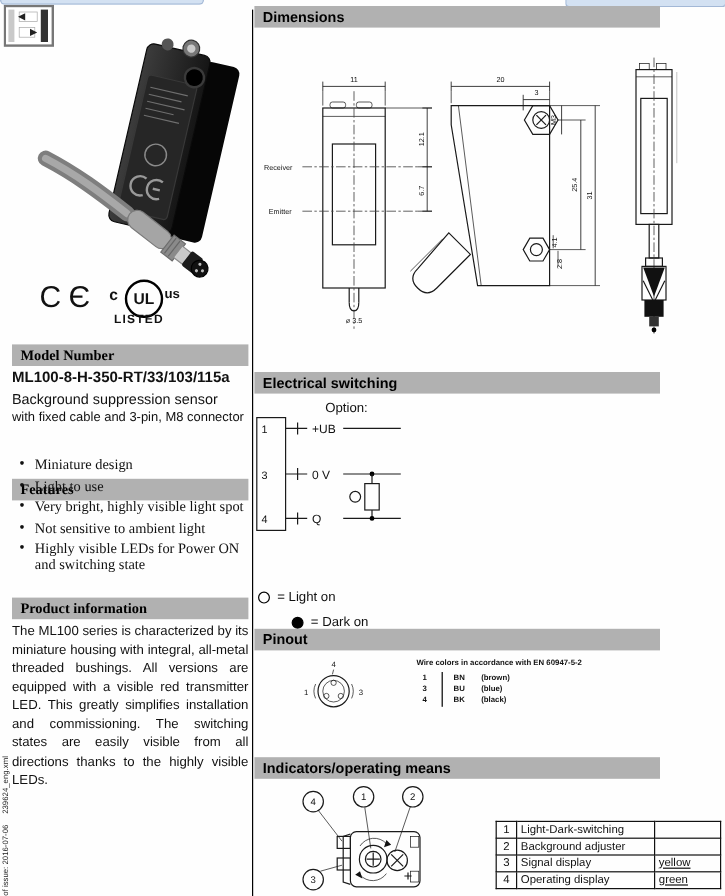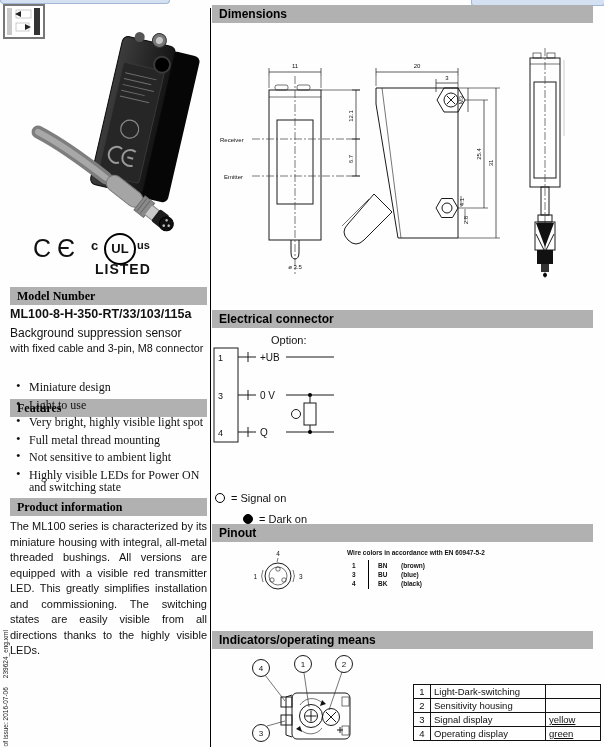--- a/index.html
+++ b/index.html
@@ -2,39 +2,39 @@
 <html><head>
 <meta charset="utf-8">
 <style>
   html,body{margin:0;padding:0;}
   body{width:604px;height:747px;position:relative;overflow:hidden;background:#fefefe;
        font-family:"Liberation Sans",sans-serif;color:#111;}
   .abs{position:absolute;}
   .bar{position:absolute;height:18px;background:#b1b1b1;font-weight:bold;font-size:12px;
        line-height:18px;padding-left:7px;box-sizing:border-box;color:#000;}
   .bar-l{left:10px;width:197px;font-family:Liberation Serif, serif;}
-  .bar-r{left:212px;width:381px;}
+  .bar-r{left:212px;width:338px;}
   .divider{position:absolute;left:210px;top:8px;width:1px;height:739px;background:#000;}
   .artifact{position:absolute;background:#d3e1f2;border:1px solid #a3b8d6;border-top:none;}
   .model-num{left:10px;top:307px;font-size:12.5px;font-weight:bold;}
   .model-type{left:10px;top:326px;font-size:12px;}
   .model-variant{left:10px;top:342px;font-size:10.8px;}
   .features-list{left:10px;top:381px;width:197px;}
   .feat{position:relative;padding-left:19px;margin-bottom:5px;font-size:12px;line-height:12.5px;font-family:Liberation Serif, serif;}
   .feat::before{content:"•";position:absolute;left:6px;top:-1px;font-size:13px;}
   .prod-text{left:10px;top:519px;width:197px;font-size:11px;line-height:15.5px;text-align:justify;}
   .vert-text{position:absolute;left:2px;top:762px;transform:rotate(-90deg);transform-origin:0 0;
              font-size:6.5px;white-space:nowrap;color:#222;}
   .ce-mark{left:33px;top:234px;font-size:25px;letter-spacing:6px;font-weight:400;}
   .ul-wrap{left:88px;top:229px;width:66px;height:48px;}
   .ul-circle{position:absolute;left:16px;top:4px;width:28px;height:28px;border:2.5px solid #000;
              border-radius:50%;text-align:center;font-weight:bold;font-size:13px;line-height:28px;}
   .ul-c{position:absolute;left:3px;top:9px;font-weight:bold;font-size:13px;}
   .ul-us{position:absolute;left:49px;top:10px;font-weight:bold;font-size:11px;}
-  .ul-listed{position:absolute;left:7px;top:32px;font-weight:bold;font-size:14px;letter-spacing:1px;}
+  .ul-listed{position:absolute;left:7px;top:32px;font-weight:bold;font-size:10px;letter-spacing:1px;}
   .option-label{left:240px;top:334px;font-size:11px;margin-left:31px;}
   .legend-row{position:absolute;left:215px;display:flex;align-items:center;font-size:11px;gap:6px;}
   .sym-circle{display:inline-block;width:8px;height:8px;border:1.3px solid #000;border-radius:50%;}
   .sym-filled{background:#000;}
   .pin-note{left:347px;top:549px;font-size:6.5px;font-weight:bold;width:170px;}
   .wire-row{position:absolute;font-size:6.5px;font-weight:bold;line-height:9px;}
   .wire-div{position:absolute;left:368px;top:560px;width:1px;height:29px;background:#000;}
   .ind-table{position:absolute;left:413px;top:684px;border-collapse:collapse;table-layout:fixed;}
   .ind-table td{border:1px solid #111;font-size:9.5px;height:13px;padding:0 3px;line-height:12px;}
   .ind-table td.num{width:12px;text-align:center;padding:0 2px;}
@@ -121,21 +121,20 @@
 <div class="bar bar-l" style="top:287px;">Model Number</div>
 <div class="abs model-num">ML100-8-H-350-RT/33/103/115a</div>
 <div class="abs model-type">Background suppression sensor</div>
 <div class="abs model-variant">with fixed cable and 3-pin, M8 connector</div>
 
 <div class="bar bar-l" style="top:361px;margin-top:38px;">Features</div>
 <div class="abs features-list">
   <div class="feat">Miniature design</div>
   <div class="feat">Light to use</div>
   <div class="feat">Very bright, highly visible light spot</div>
-  <div class="feat">Full metal thread mounting</div>
   <div class="feat">Not sensitive to ambient light</div>
   <div class="feat">Highly visible LEDs for Power ON and switching state</div>
 </div>
 
 <div class="bar bar-l" style="top:498px;">Product information</div>
 <div class="abs prod-text">The ML100 series is characterized by its miniature housing with integral, all-metal threaded bushings. All versions are equipped with a visible red transmitter LED. This greatly simplifies installation and commissioning. The switching states are easily visible from all directions thanks to the highly visible LEDs.</div>
 
 <div class="vert-text">Date of issue: 2016-07-06&nbsp;&nbsp;&nbsp;&nbsp;&nbsp;239624_eng.xml</div>
 
 <div class="bar bar-r" style="top:5px;">Dimensions</div>
@@ -216,21 +215,21 @@
   <rect class="ln" x="326" y="189" width="14" height="7"></rect>
   <rect class="ln" x="323" y="196" width="20" height="28"></rect>
   <polygon points="324,197 333,221 342,197" fill="#111"></polygon>
   <path class="ln" d="M 324,208 L 333,226 L 342,208"></path>
   <rect x="325" y="224" width="16" height="14" fill="#111"></rect>
   <rect x="329" y="238" width="8" height="8" fill="#333"></rect>
   <circle cx="333" cy="249" r="2" fill="#000"></circle>
   <line x1="352" y1="34" x2="352" y2="110" stroke="#999" stroke-width="0.5"></line>
 </svg>
 
-<div class="bar bar-r" style="top:310px;">Electrical connector</div>
+<div class="bar bar-r" style="top:310px;">Electrical switching</div>
 <div class="abs option-label">Option:</div>
 
 <svg class="abs" style="left:212px;top:332px;" width="392" height="116" viewBox="0 0 392 116">
   <rect class="ln" x="2" y="16" width="24" height="94"></rect>
   <text x="6" y="29" font-size="9">1</text>
   <text x="6" y="67" font-size="9">3</text>
   <text x="6" y="104" font-size="9">4</text>
   <line class="ln" x1="26" y1="25" x2="44" y2="25"></line>
     <line class="ln" x1="36" y1="20" x2="36" y2="30"></line>
   <text x="48" y="29" font-size="10">+UB</text>
@@ -246,21 +245,21 @@
   <rect class="ln" x="92" y="71" width="12" height="22"></rect>
   <circle class="ln" cx="84" cy="82" r="4.5"></circle>
   <line class="ln" x1="98" y1="63" x2="98" y2="71"></line>
     <line class="ln" x1="98" y1="93" x2="98" y2="100"></line>
   <line class="ln" x1="74" y1="100" x2="122" y2="100"></line>
     <circle cx="98" cy="100" r="2" fill="#000"></circle>
 </svg>
 
 <div class="legend-row" style="top:492px;">
   <span class="sym-circle"></span>
-  <span>= Signal on</span>
+  <span>= Light on</span>
 </div>
 <div class="legend-row" style="top:513px;margin-left:28px;">
   <span class="sym-circle sym-filled"></span>
   <span>= Dark on</span>
 </div>
 
 <div class="bar bar-r" style="top:524px;">Pinout</div>
 
 <svg class="abs" style="left:246px;top:546px;" width="70" height="54" viewBox="0 0 70 54">
   <text x="32" y="10" font-size="6.5" text-anchor="middle">4</text>
@@ -326,21 +325,21 @@
 
 <table class="ind-table">
   <tbody>
       <tr>
     <td class="num">1</td>
     <td class="desc">Light-Dark-switching</td>
     <td class="col"></td>
   </tr>
   <tr>
     <td class="num">2</td>
-    <td class="desc">Sensitivity housing</td>
+    <td class="desc">Background adjuster</td>
     <td class="col"></td>
   </tr>
   <tr>
     <td class="num">3</td>
     <td class="desc">Signal display</td>
     <td class="col">yellow</td>
   </tr>
   <tr>
     <td class="num">4</td>
     <td class="desc">Operating display</td>

